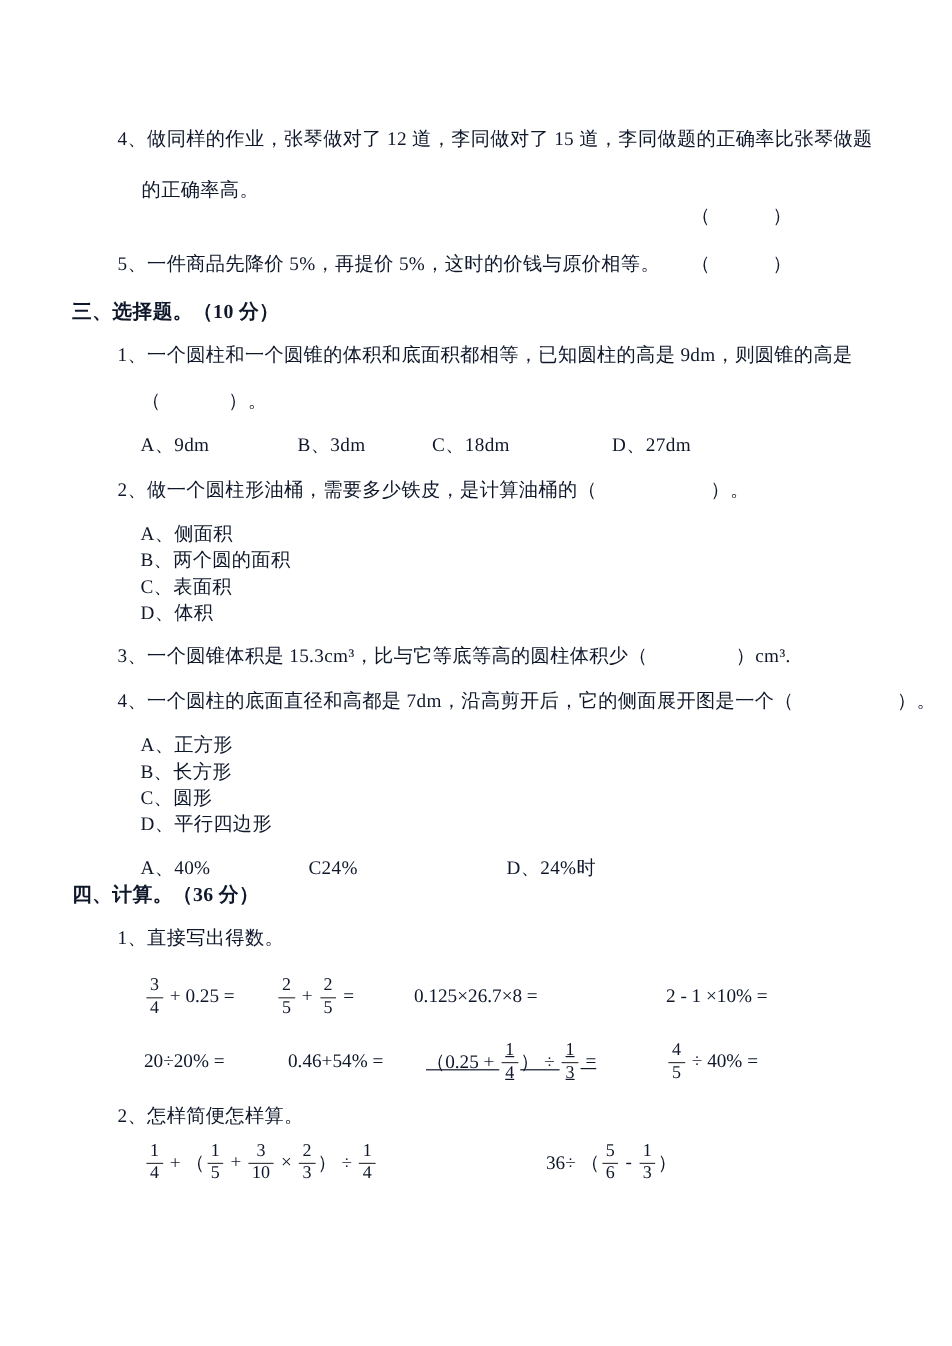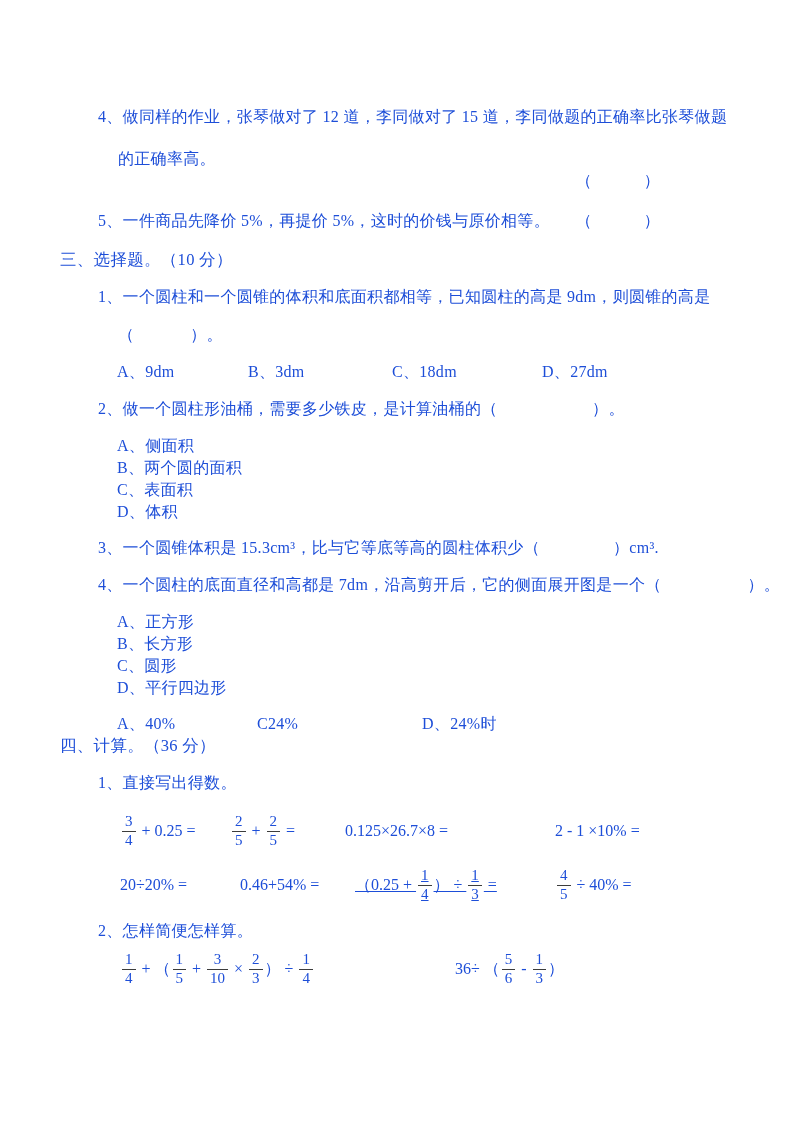--- a/index.html
+++ b/index.html
@@ -2,45 +2,45 @@
 <html><head>
 <meta charset="utf-8">
 <style>
   html, body { margin: 0; padding: 0; background: #ffffff; }
   .page {
     position: relative;
     width: 793px;
     height: 1122px;
     background: #ffffff;
     font-family: "Liberation Serif", "DejaVu Serif", serif;
-    color: #1d4ed8;
+    color: #0f172a;
     overflow: hidden;
     box-sizing: border-box;
   }
   .content { padding: 106px 53px 0 60px; }
   .line {
     font-size: 16px;
     line-height: 22px;
     white-space: pre;
     letter-spacing: 0.3px;
   }
   .q-indent   { margin-left: 38px; }
   .sub-indent { margin-left: 58px; }
   .flex { display: flex; }
   .answer { margin-left: auto; margin-right: 80px; }
-  .section-title { font-weight: normal; font-size: 16.5px; }
+  .section-title { font-weight: bold; font-size: 16.5px; }
 
   .opts { display: flex; margin-left: 57px; }
   .opts span { white-space: pre; }
   .opts span:nth-child(1) { width: 140px; }
   .opts span:nth-child(2) { width: 165px; }
   .opts span:nth-child(3) { width: 120px; }
   .opts-q1 span:nth-child(1) { width: 131px; }
   .opts-q1 span:nth-child(2) { width: 112px; }
-  .opts-q1 span:nth-child(3) { width: 150px; margin-left: 32px; }
+  .opts-q1 span:nth-child(3) { width: 150px; }
 
   .mb20 { margin-bottom: 20px; } .mb18 { margin-bottom: 18px; flex-direction: column; }
   .mb17 { margin-bottom: 17px; } .mb16 { margin-bottom: 16px; }
   .mb15 { margin-bottom: 15px; } .mb14 { margin-bottom: 14px; flex-direction: column; }
   .mb13 { } .mb12 { margin-bottom: 12px; }
   .mb8  { margin-bottom: 8px;  } .mb4  { margin-bottom: 4px;  }
 
   .calc-row {
     display: flex;
     align-items: center;

